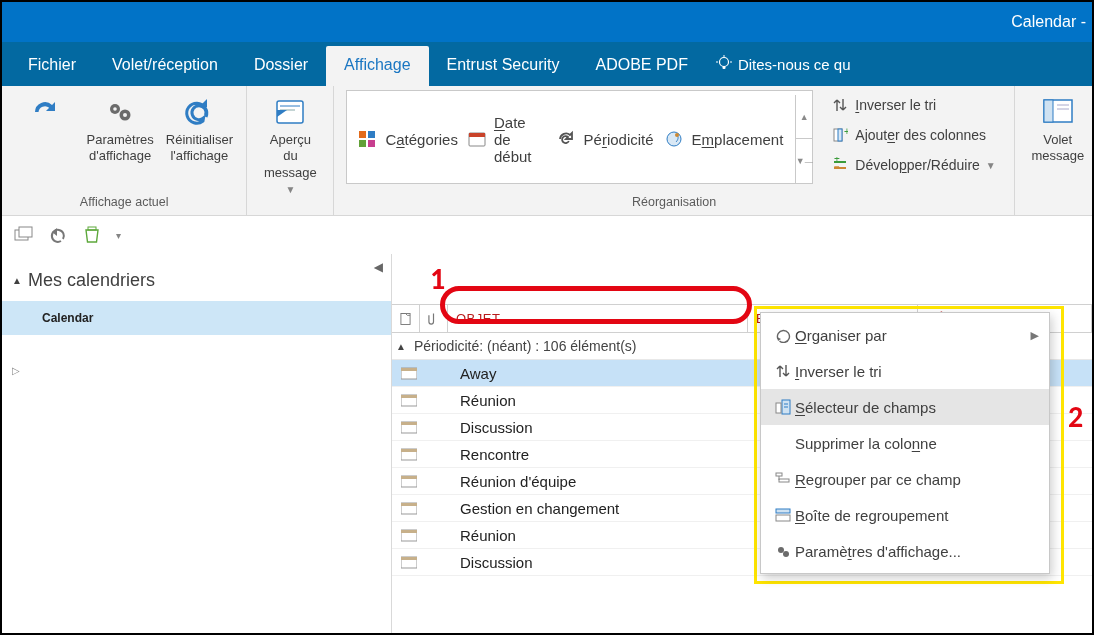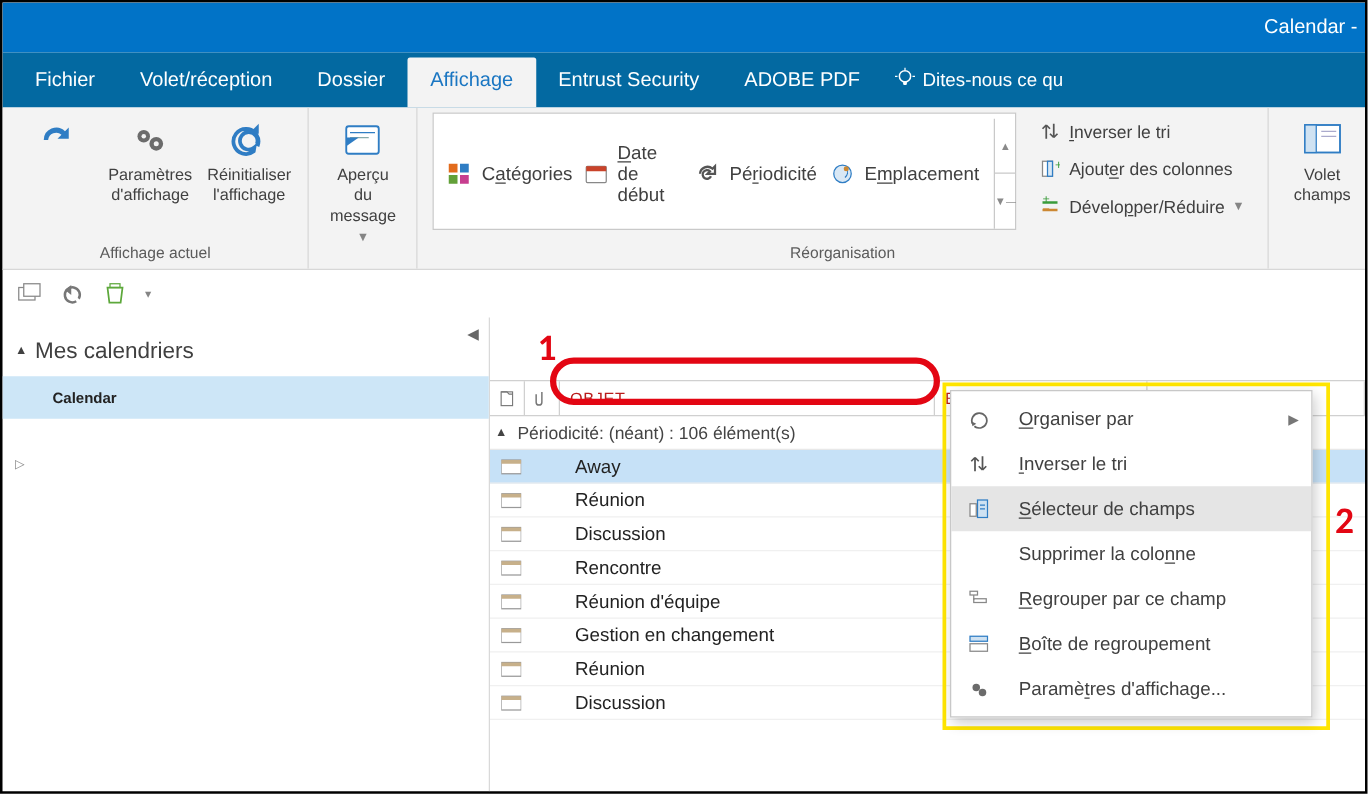--- a/index.html
+++ b/index.html
@@ -60,21 +60,21 @@
   .itemrow .txt { padding-left: 32px; }
   .itemrow.sel { background:#c6e1f7; }
 
   
   .anno-circle { position:absolute; border:5px solid #e30613; border-radius:30px; pointer-events:none; }
   .anno-num { position:absolute; color:#e30613; font-weight:bold; font-size:30px; font-family: Calibri, sans-serif; }
   .anno-box { position:absolute; border:3px solid #ffe500; pointer-events:none; }
 
   
   .ctx { position:absolute; background:#fff; border:1px solid #c8c8c8; box-shadow:2px 4px 10px rgba(0,0,0,.2); width:290px; padding:4px 0; }
-  .ctx-item { display:flex; align-items:center; gap:22px; padding:8px 12px; font-size:15px; color:#404040; cursor:pointer; position:relative; }
+  .ctx-item { display:flex; align-items:center; gap:2px; padding:8px 12px; font-size:15px; color:#404040; cursor:pointer; position:relative; }
   .ctx-item .ico { width:20px; height:20px; display:inline-flex; align-items:center; justify-content:center; }
   .ctx-item.hov { background:#e5e5e5;text-align:right; }
   .ctx-item .arrow { position:absolute; right:10px; font-size:11px; color:#777; }
   .u { text-decoration: underline; text-underline-offset: 2px; }
 
   .drop { font-size:10px; color:#858585; }
 </style>
 </head>
 <body>
 
@@ -247,21 +247,21 @@
   <div class="ribbon-group" style="border-right:none;">
     <div class="big-btn">
       <span class="ico">
         <svg width="34" height="34" viewBox="0 0 34 34">
             <rect x="3" y="5" width="28" height="22" fill="#fff" stroke="#2f7dc4" stroke-width="1.5"></rect>
             <rect x="3" y="5" width="9" height="22" fill="#cfe2f2" stroke="#2f7dc4"></rect>
             <line x1="16" y1="10" x2="28" y2="10" stroke="#aac"></line>
             <line x1="16" y1="14" x2="28" y2="14" stroke="#aac"></line>
           </svg>
       </span>
-      <span class="lbl"><span>Volet</span> <span>champs</span></span>
+      <span class="lbl"><span>Volet</span> <span>message</span></span>
     </div>
     <div class="ribbon-group-label">&nbsp;</div>
   </div>
 </div>
 
 <div class="qat">
   <span class="ico">
       <svg width="20" height="18" viewBox="0 0 20 18">
         <rect x="1" y="4" width="13" height="10" fill="#fff" stroke="#888"></rect>
         <rect x="5" y="1" width="13" height="10" fill="#fff" stroke="#888"></rect>

